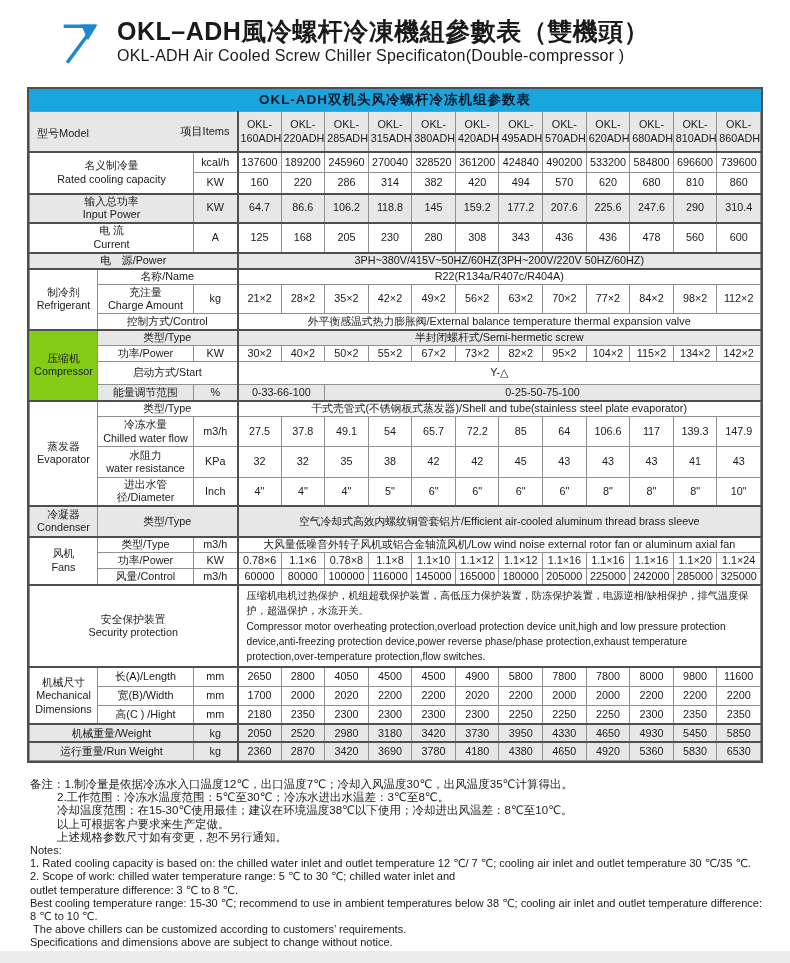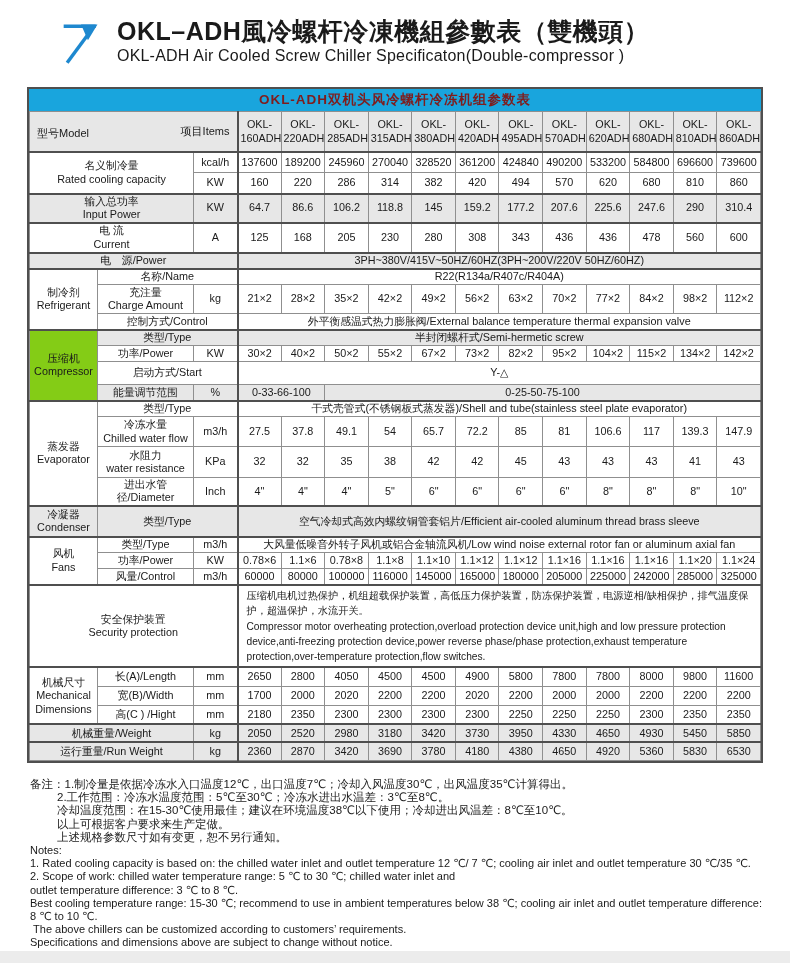--- a/index.html
+++ b/index.html
@@ -7,21 +7,21 @@
   html,body{ margin:0; padding:0; }
   body{ width:790px; height:963px; position:relative; overflow:hidden; background:#fff;
         font-family:"Liberation Sans","DejaVu Sans",sans-serif; color:#1a1a1a; }
 
   header{ display:flex; align-items:center; gap:10px; padding:13px 0 0 55px; }
   #logo{ flex:0 0 auto; margin-top:2px; }
   .t-zh{ font-size:25px; font-weight:bold; margin:0; letter-spacing:.5px; line-height:1.2; }
   .t-en{ font-size:16px; margin-top:1px; letter-spacing:.2px; }
 
   .table-wrap{ margin:20px 27px 0 27px; border:2px solid var(--bdk); }
-  .banner{ height:22px; line-height:22px; text-align:center; color:#7f1d1d; font-size:13.5px;
+  .banner{ height:22px; line-height:22px; text-align:center; color:#0f172a; font-size:13.5px;
            font-weight:bold; letter-spacing:1px; background:var(--banner); }
 
   table{ width:100%; border-collapse:collapse; table-layout:fixed; }
   td{ border:1px solid var(--bd); padding:0 2px; text-align:center; vertical-align:middle;
       font-size:10.8px; line-height:1.25; background:#fff; overflow:hidden; }
   tr.sh > td{ background:var(--shade); }
   tr.sh > td.w{ background:#84cc16; }
   tr.tk > td{ border-top:2px solid var(--bdk); }
   td.vb{ border-left:2px solid var(--bdk); }
   td.vb2{ border-left:1.5px solid #606060; }
@@ -333,21 +333,21 @@
           <td class="u">
             <div>m3/h</div>
           </td>
           <td class="d vb">27.5</td>
           <td class="d">37.8</td>
           <td class="d">49.1</td>
           <td class="d">54</td>
           <td class="d">65.7</td>
           <td class="d vb2">72.2</td>
           <td class="d">85</td>
-          <td class="d">81</td>
+          <td class="d">64</td>
           <td class="d">106.6</td>
           <td class="d">117</td>
           <td class="d">139.3</td>
           <td class="d">147.9</td>
         </tr>
         <tr class="" style="height: 31px;">
           <td class="l">
             <div>水阻力</div>
             <div>water resistance</div>
           </td>

